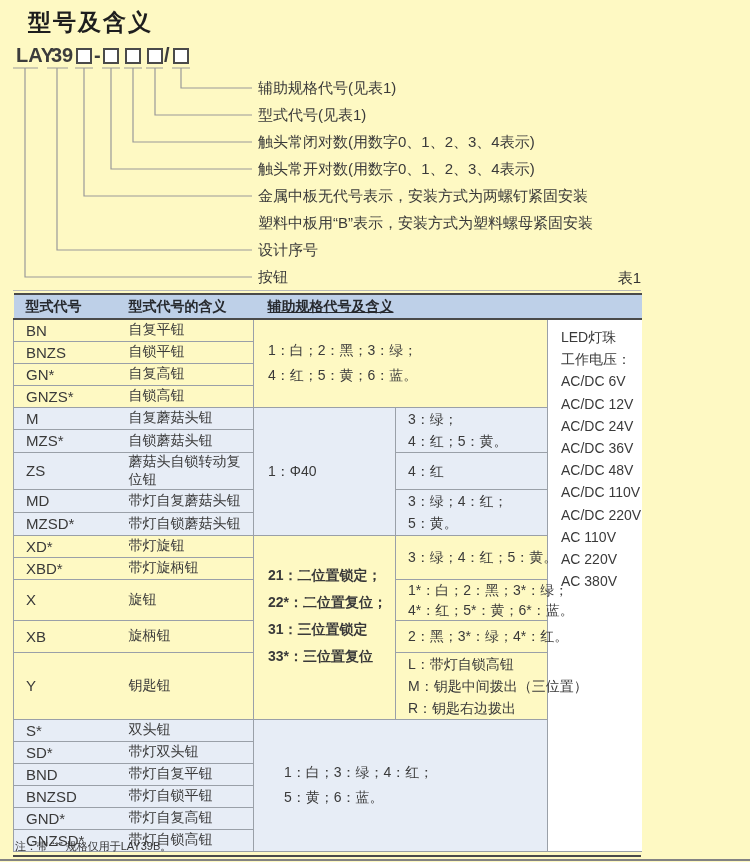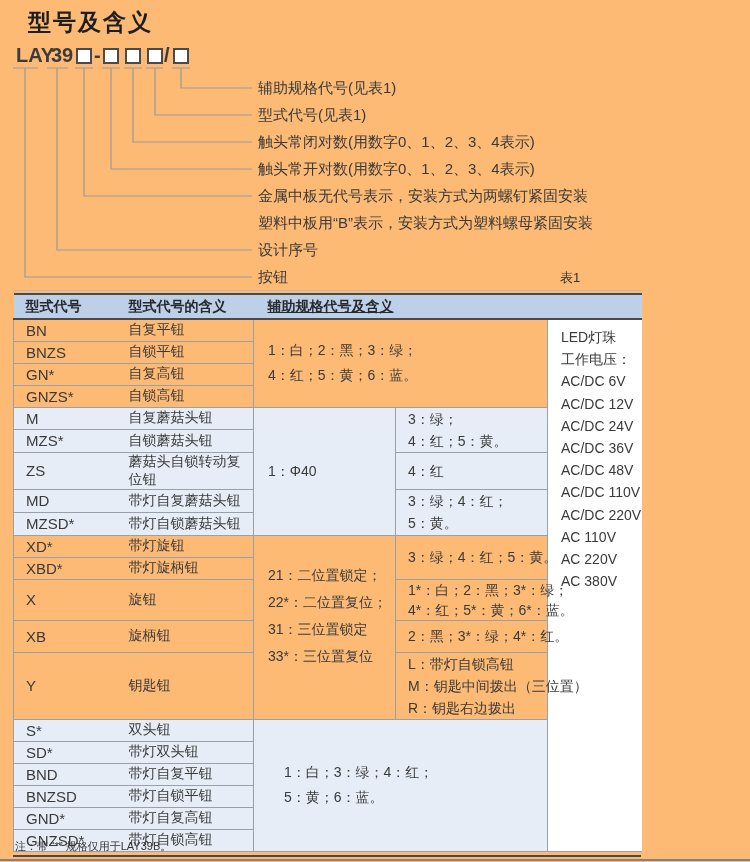--- a/index.html
+++ b/index.html
@@ -1,30 +1,30 @@
 <!DOCTYPE html>
 <html><head>
 <meta charset="utf-8">
 <style>
   html,body{margin:0;padding:0;background:#fff;}
-  .page{position:relative;width:750px;height:862px;background:#fdba74;overflow:hidden;
+  .page{position:relative;width:750px;height:862px;background:#fef9c3;overflow:hidden;
         font-family:"Liberation Sans","DejaVu Sans",sans-serif;color:#3a3a3a;}
 
   
   .title{position:absolute;left:28px;top:7px;font-size:23px;font-weight:bold;color:#1e1e1e;letter-spacing:2px;}
   .model{position:absolute;left:0;top:44px;height:24px;width:300px;}
   .model span{position:absolute;top:0;font-size:20px;font-weight:600;color:#3c3c3c;}
   .m-prefix{left:16px;} .m-num{left:51px;} .m-dash{left:94px;} .m-slash{left:164px;}
   .box{position:absolute;top:4px;width:12px;height:12px;border:2px solid #4a4a4a;background:#fff;}
   .b1{left:76px;} .b2{left:103px;} .b3{left:125px;} .b4{left:147px;} .b5{left:173px;}
   .leads{position:absolute;left:0;top:0;width:750px;height:300px;}
   .dlabel{position:absolute;left:258px;font-size:15px;line-height:20px;white-space:nowrap;color:#3a3a3a;}
   .dl0{top:78px;} .dl1{top:105px;} .dl2{top:132px;} .dl3{top:159px;}
   .dl4{top:186px;} .dl5{top:213px;} .dl6{top:240px;} .dl7{top:267px;}
-  .tbl-cap{position:absolute;top:269px;left:560px;width:81px;font-size:13px;color:#333;}
+  .tbl-cap{position:absolute;top:269px;left:560px;width:81px;text-align:right;font-size:15px;color:#333;}
 
   
   .topline{position:absolute;left:13px;top:290px;width:628px;height:1px;background:#b9b9b9;}
   .twrap{position:absolute;left:13px;top:293px;width:628px;}
   table{border-collapse:collapse;table-layout:fixed;width:628px;border-top:2px solid #4a4a4a;}
   th{background:#bed0e8;border-bottom:2px solid #4a4a4a;font-size:14px;font-weight:bold;
      text-align:left;height:23px;padding:0;color:#26292e;}
   .h1{padding-left:12px;} .h3{padding-left:14px;text-decoration:underline;}
   td{padding:0;vertical-align:middle;border-bottom:1px solid #9aa0a8;font-size:14px;color:#3a3a3a;}
   td.code{padding-left:12px;border-left:1px solid #9aa0a8;font-size:15px;}
@@ -32,21 +32,21 @@
   td.aux-ind{padding-left:30px;}
   td.sub{border-left:1px solid #9aa0a8;padding-left:12px;}
   td.led{border-left:1px solid #9aa0a8;padding-left:13px;vertical-align:top;padding-top:6px;}
   tr.band td{background:#e7edf6;}
   td.led{background:#ffffff;}
   .r22{height:22px;} .r23{height:23px;} .r40{height:40px;} .r32{height:32px;} .r65{height:65px;}
   .ln{line-height:25px;white-space:nowrap;}
   .sub .ln{line-height:22px;}
   .tight .ln{line-height:20px;}
   .pos-cell{padding-bottom:22px;}
-  .pos-cell .ln{line-height:27px;}
+  .pos-cell .ln{line-height:27px;font-weight:bold;}
   .led .ln{line-height:22.2px;font-size:14px;}
   .botline{height:2px;background:#4a4a4a;margin-top:3px;width:628px;}
   .note{position:absolute;left:15px;top:839px;font-size:11px;color:#333;}
   .pageline{position:absolute;left:0;top:859px;width:750px;height:2px;background:#838383;}
 </style>
 </head>
 <body>
 
 <div class="page">
 

